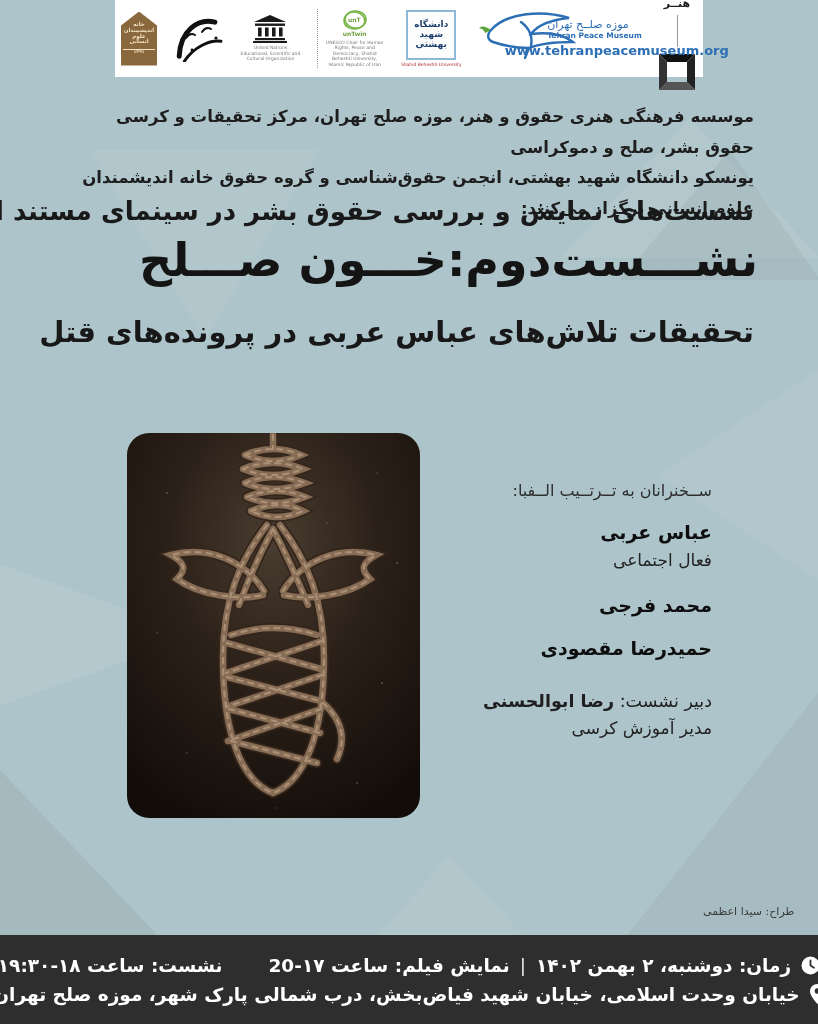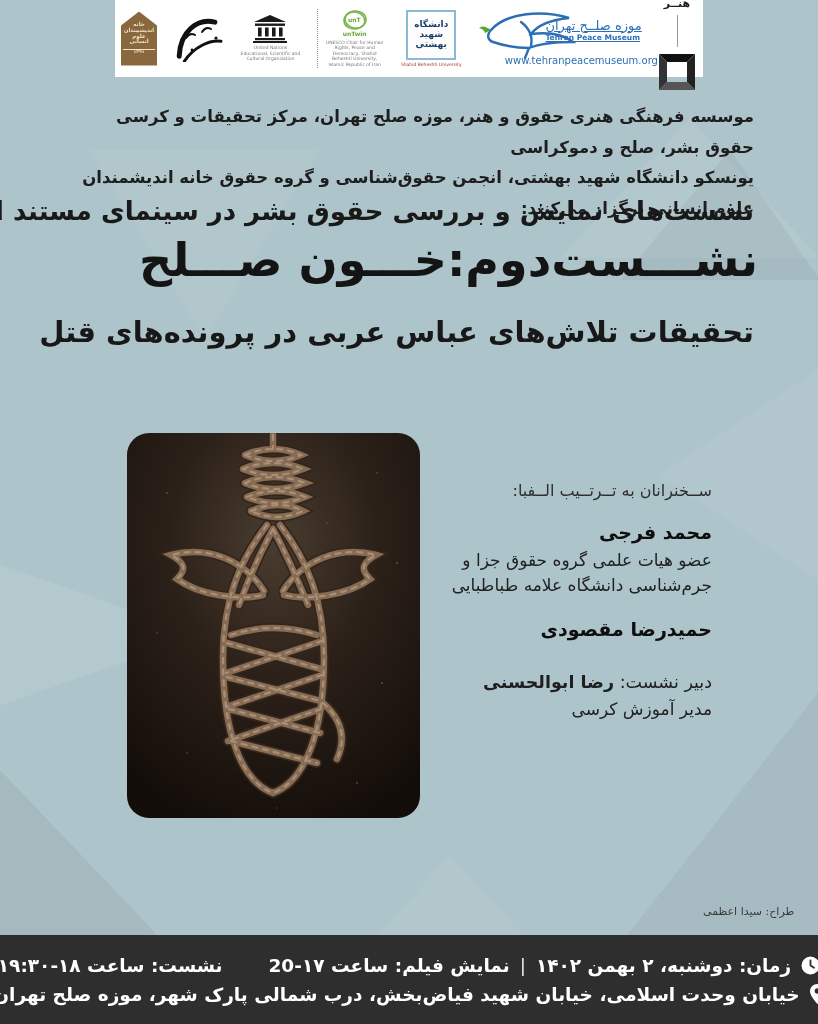--- a/index.html
+++ b/index.html
@@ -18,23 +18,23 @@
       clip-path:polygon(50% 0,100% 26%,100% 100%,0 100%,0 26%);direction:rtl;padding:0 2px;box-sizing:border-box;}
   .house-emblem .band{margin-top:3px;border-top:1px solid #f2e3c2;font-size:4.5px;letter-spacing:1px;}
   .tiny-caption{font-size:4.5px;color:#777;line-height:1.25;text-align:center;max-width:62px;margin-top:2px;}
   .chair-block{border-left:1px dotted #999;padding-left:6px;}
   .untwin{font-size:6px;color:#6da23c;font-weight:bold;}
   .sbu-box{width:50px;height:50px;border:2px solid #8cb9d6;box-sizing:border-box;background:#fdfdfd;
            display:flex;align-items:center;justify-content:center;text-align:center;
            color:#1d3f6e;font-weight:bold;font-size:9px;line-height:1.1;direction:rtl;}
   .tpm{position:relative;width:165px;height:62px;direction:ltr;}
   .tpm-texts{position:absolute;right:0;top:10px;text-align:left;color:#2d6fb5;direction:rtl;}
-  .tpm-fa{font-size:13px;text-decoration:underline;}
-  .tpm-en{font-size:7.5px;font-weight:bold;text-decoration:underline;}
-  .tpm-url{position:absolute;left:28px;bottom:4px;font-size:10px;color:#2d6fb5;font-weight:normal;direction:ltr;}
+  .tpm-fa{font-size:11px;}
+  .tpm-en{font-size:7.5px;font-weight:bold;}
+  .tpm-url{position:absolute;left:28px;bottom:12px;font-size:13px;color:#2d6fb5;font-weight:bold;direction:ltr;}
   .hh{display:flex;flex-direction:column;align-items:center;gap:5px;direction:ltr;}
   .hh-text{font-size:11px;font-weight:bold;color:#1c1c1c;text-align:center;line-height:1.15;direction:rtl;}
   .hh-bar{width:1px;height:32px;background:#9a9a9a;}
 
   
   .intro{top:95px;right:64px;width:692px;text-align:right;font-size:16.5px;font-weight:700;
          color:#1e1e1e;line-height:1.85;margin-top:7px;}
   .series-title{top:196px;right:64px;font-size:26px;font-weight:700;color:#191919;white-space:nowrap;}
   .main-title{top:233px;right:60px;font-size:46px;font-weight:900;color:#141414;white-space:nowrap;letter-spacing:-1px;}
   .sub-title{top:315px;right:64px;font-size:29px;font-weight:800;color:#181818;white-space:nowrap;}
@@ -212,24 +212,27 @@
       </g>
       <use href="#rope" fill="none" stroke="#35261b" stroke-width="10" stroke-linecap="round"></use>
       <use href="#rope" fill="none" stroke="#866c55" stroke-width="6.5" stroke-linecap="round"></use>
       <use href="#rope" fill="none" stroke="#b1957a" stroke-width="2.2" stroke-linecap="round" stroke-dasharray="5 6" opacity="0.85"></use>
     </svg>
   </figure>
 
   <section class="speakers z">
     <div class="sp-header">ســخنرانان به تــرتــیب الــفبا:</div>
 
+    <div>
+      <div class="sp-name">عباس عربی</div>
+      <div class="sp-role">فعال اجتماعی</div>
+    </div>
 
     <div>
       <div class="sp-name">محمد فرجی</div>
-      <div class="sp-role">عضو هیات علمی گروه حقوق جزا و جرم‌شناسی دانشگاه علامه طباطبایی</div>
     </div>
 
     <div>
       <div class="sp-name">حمیدرضا مقصودی</div>
     </div>
 
     <div class="moderator">
       <span>دبیر نشست: </span><b>رضا ابوالحسنی</b>
       <div class="sp-role">مدیر آموزش کرسی</div>
     </div>

